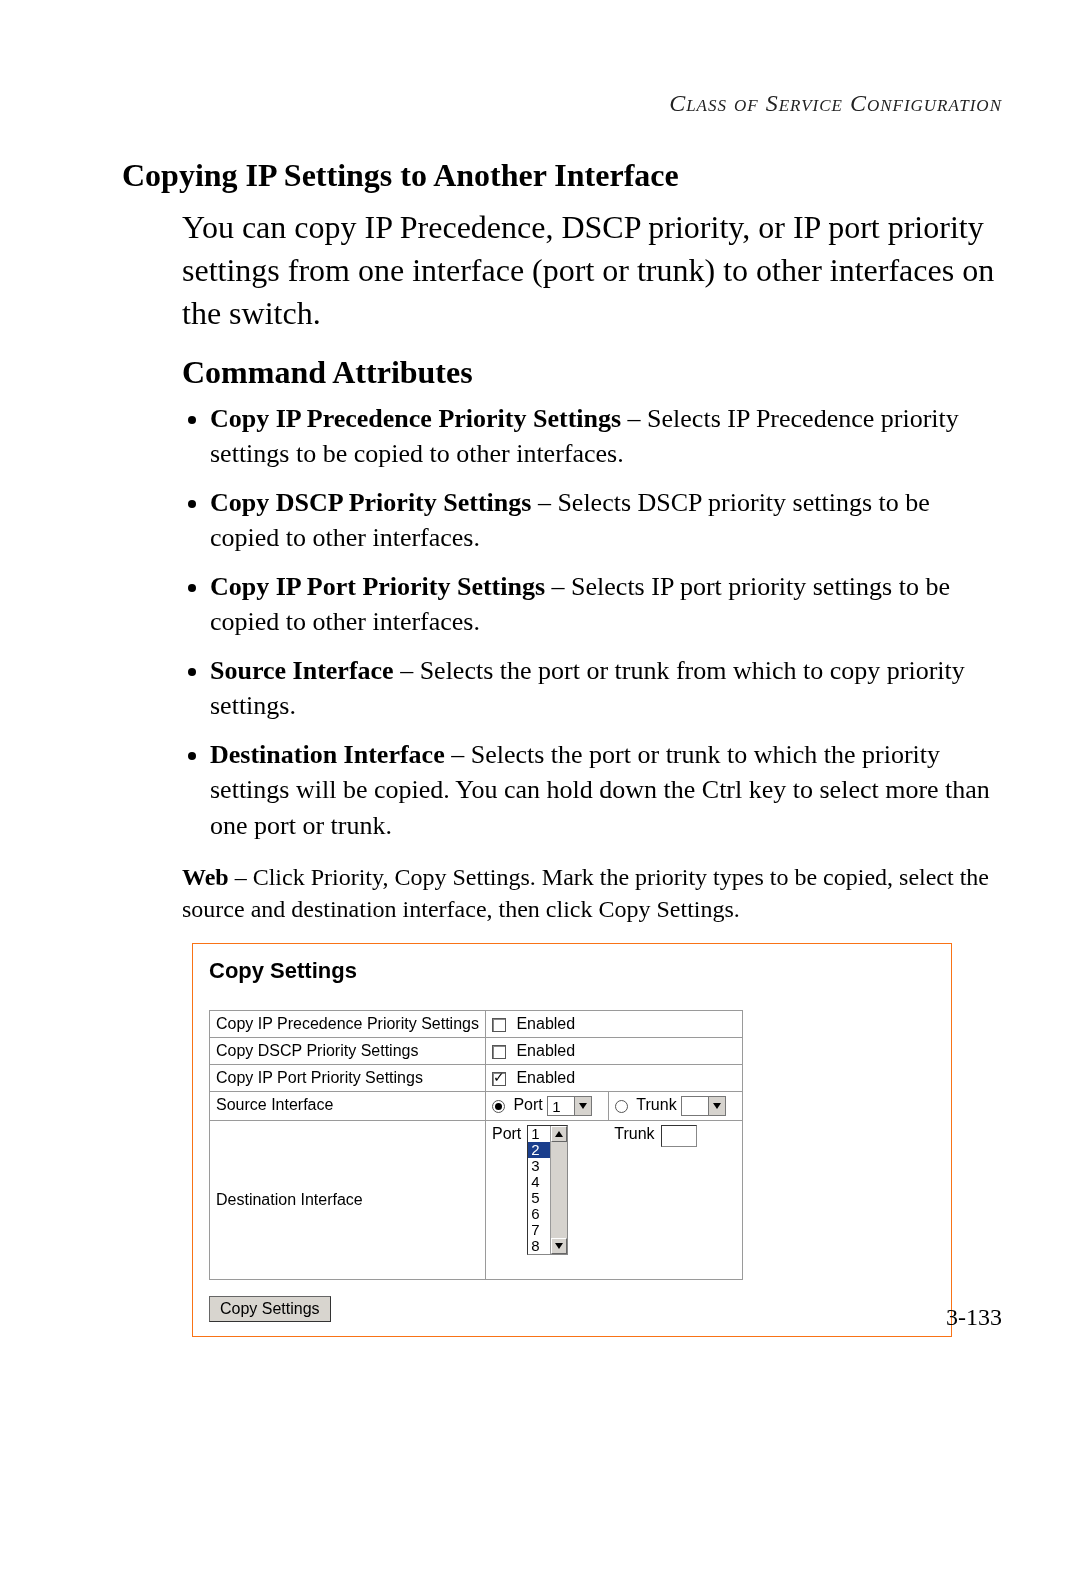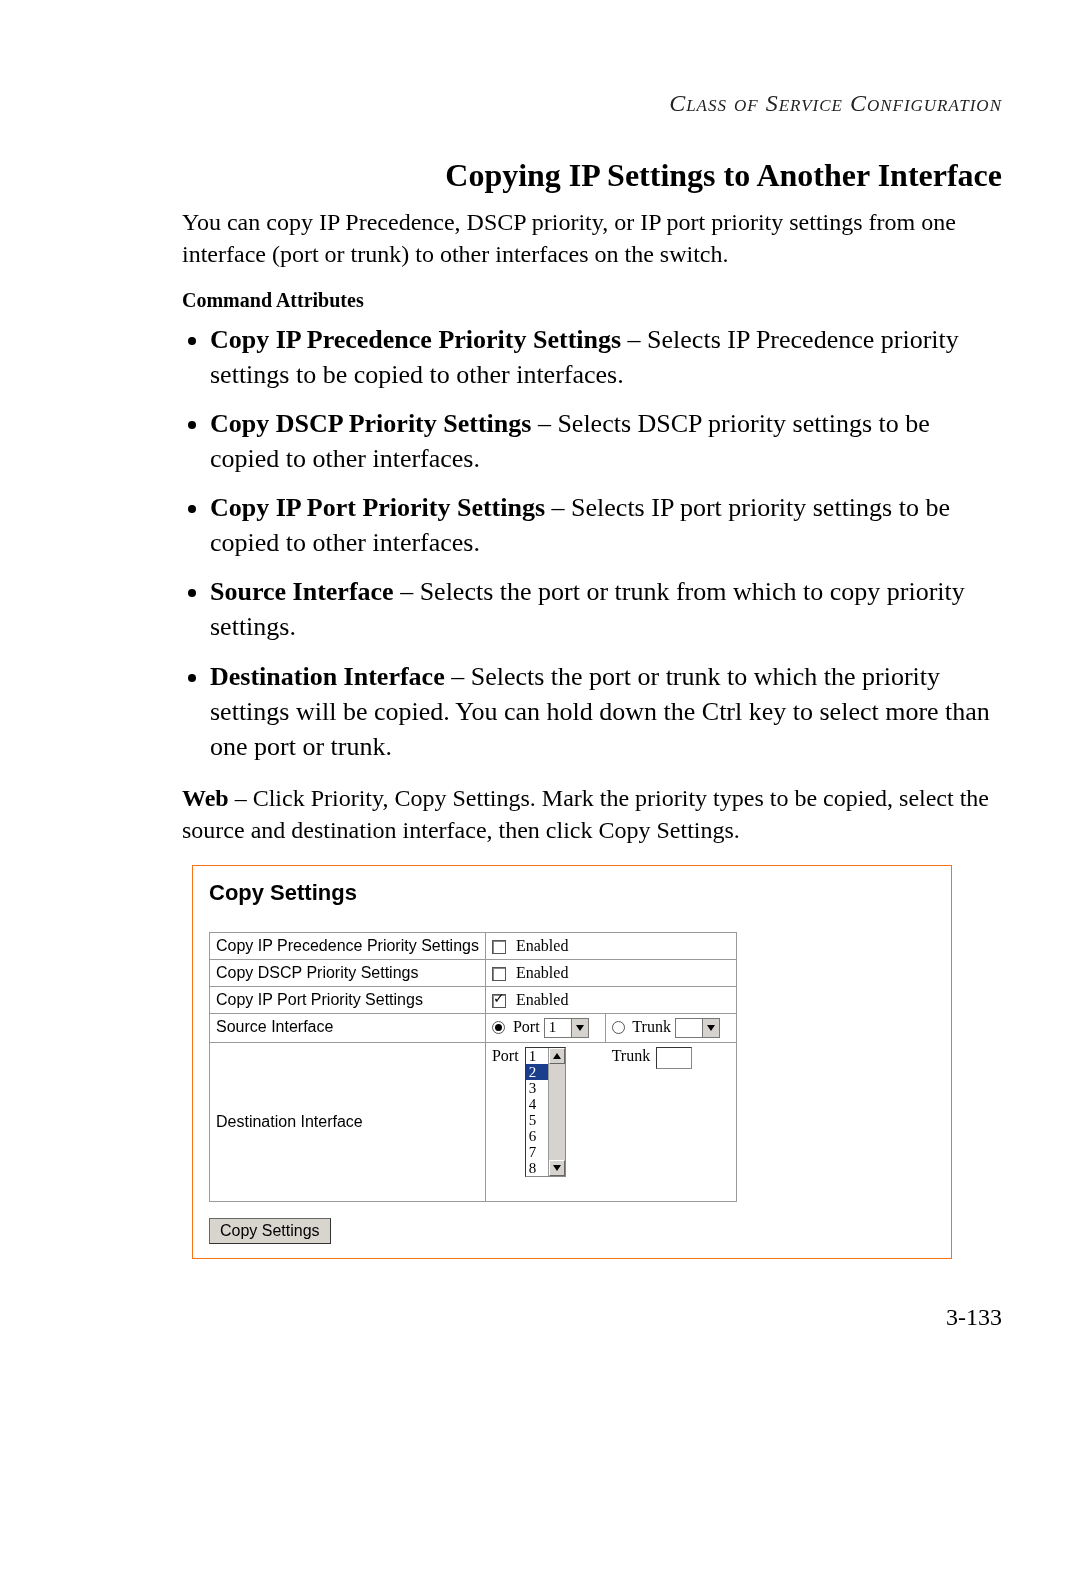--- a/index.html
+++ b/index.html
@@ -25,30 +25,29 @@
     font-size: 24px;
     text-align: right;
     letter-spacing: 1px;
     margin-bottom: 40px;
     color: #222;
   }
   .section-title {
     font-weight: bold;
     font-size: 32px;
     margin: 10px 0 12px 0;
-    text-align: right;
   }
   .body-text {
-    font-size: 24px;
+    font-size: 32px;
     line-height: 1.35;
     margin: 0 0 18px 60px;
   }
   .sub-heading {
     font-weight: bold;
-    font-size: 20px;
+    font-size: 32px;
     margin: 10px 0 10px 60px;
   }
   ul.attrs {
     margin: 0 0 18px 60px;
     padding-left: 28px;
     font-size: 26px;
     line-height: 1.35;
   }
   ul.attrs li {
     margin-bottom: 14px;
@@ -90,21 +89,20 @@
     vertical-align: top;
     font-size: 16px;
     background: #fff;
   }
   table.cfg td.label {
     width: 260px;
     white-space: nowrap;
   }
   table.cfg td.val {
     width: 240px;
-    font-family: Liberation Serif, serif;
   }
   .chk {
     display: inline-block;
     width: 14px; height: 14px;
     border: 1px solid #555;
     background: #fff;
     vertical-align: middle;
     margin-right: 6px;
     box-sizing: border-box;
     position: relative;

